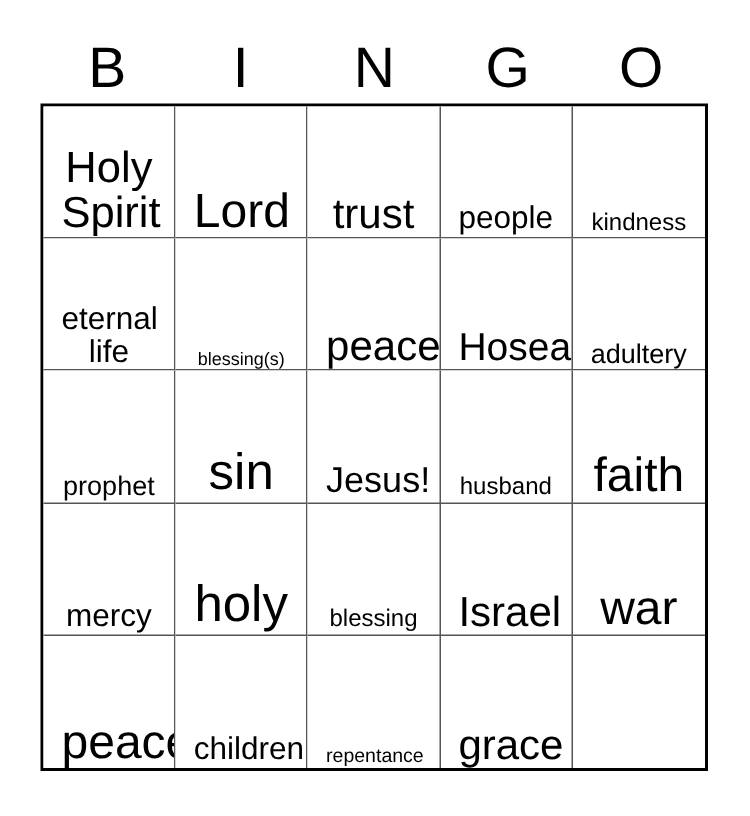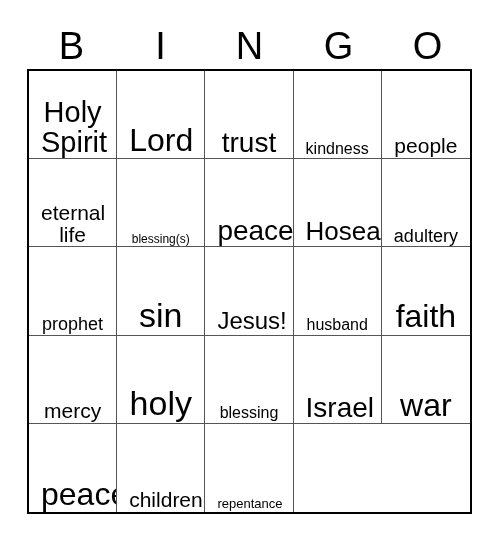--- a/index.html
+++ b/index.html
@@ -106,24 +106,24 @@
     <div class="cell">
         <span class="cell-text s-5xl">Holy Spirit</span>
       </div>
     <div class="cell">
         <span class="cell-text s-6xl">Lord</span>
       </div>
     <div class="cell">
         <span class="cell-text s-4xl">trust</span>
       </div>
     <div class="cell">
-        <span class="cell-text s-md">kindness</span>
+        <span class="cell-text s-xl">people</span>
       </div>
     <div class="cell">
-        <span class="cell-text s-xl">people</span>
+        <span class="cell-text s-md">kindness</span>
       </div>
 
     <div class="cell">
         <span class="cell-text s-xl">eternal life</span>
       </div>
     <div class="cell">
         <span class="cell-text s-xs">blessing(s)</span>
       </div>
     <div class="cell">
         <span class="cell-text s-4xl">peace</span>
@@ -169,15 +169,18 @@
       </div>
     <div class="cell">
         <span class="cell-text s-6xl">peace</span>
       </div>
     <div class="cell">
         <span class="cell-text s-xl">children</span>
       </div>
     <div class="cell">
         <span class="cell-text s-sm">repentance</span>
       </div>
+    <div class="cell">
+        <span class="cell-text s-4xl">grace</span>
+      </div>
   </div>
 
 </div>
 
 </body></html>

